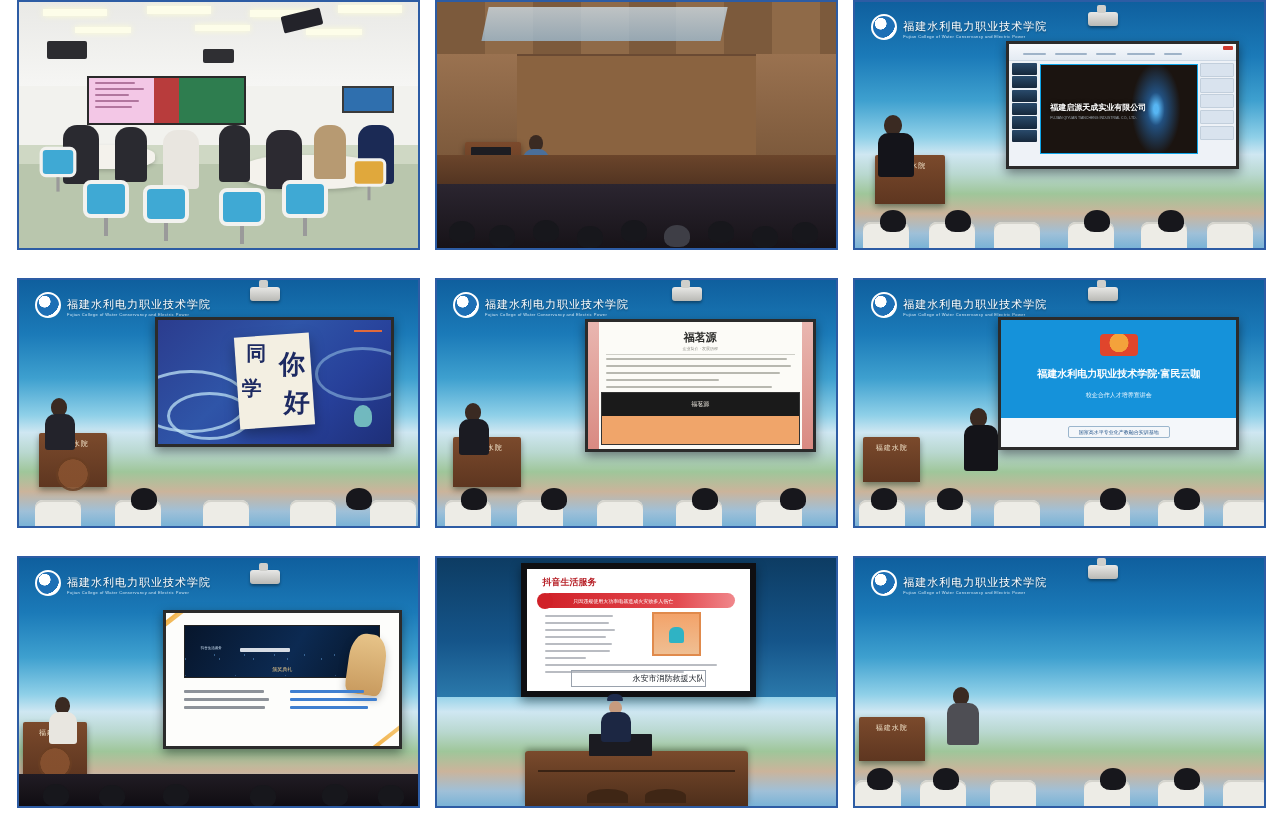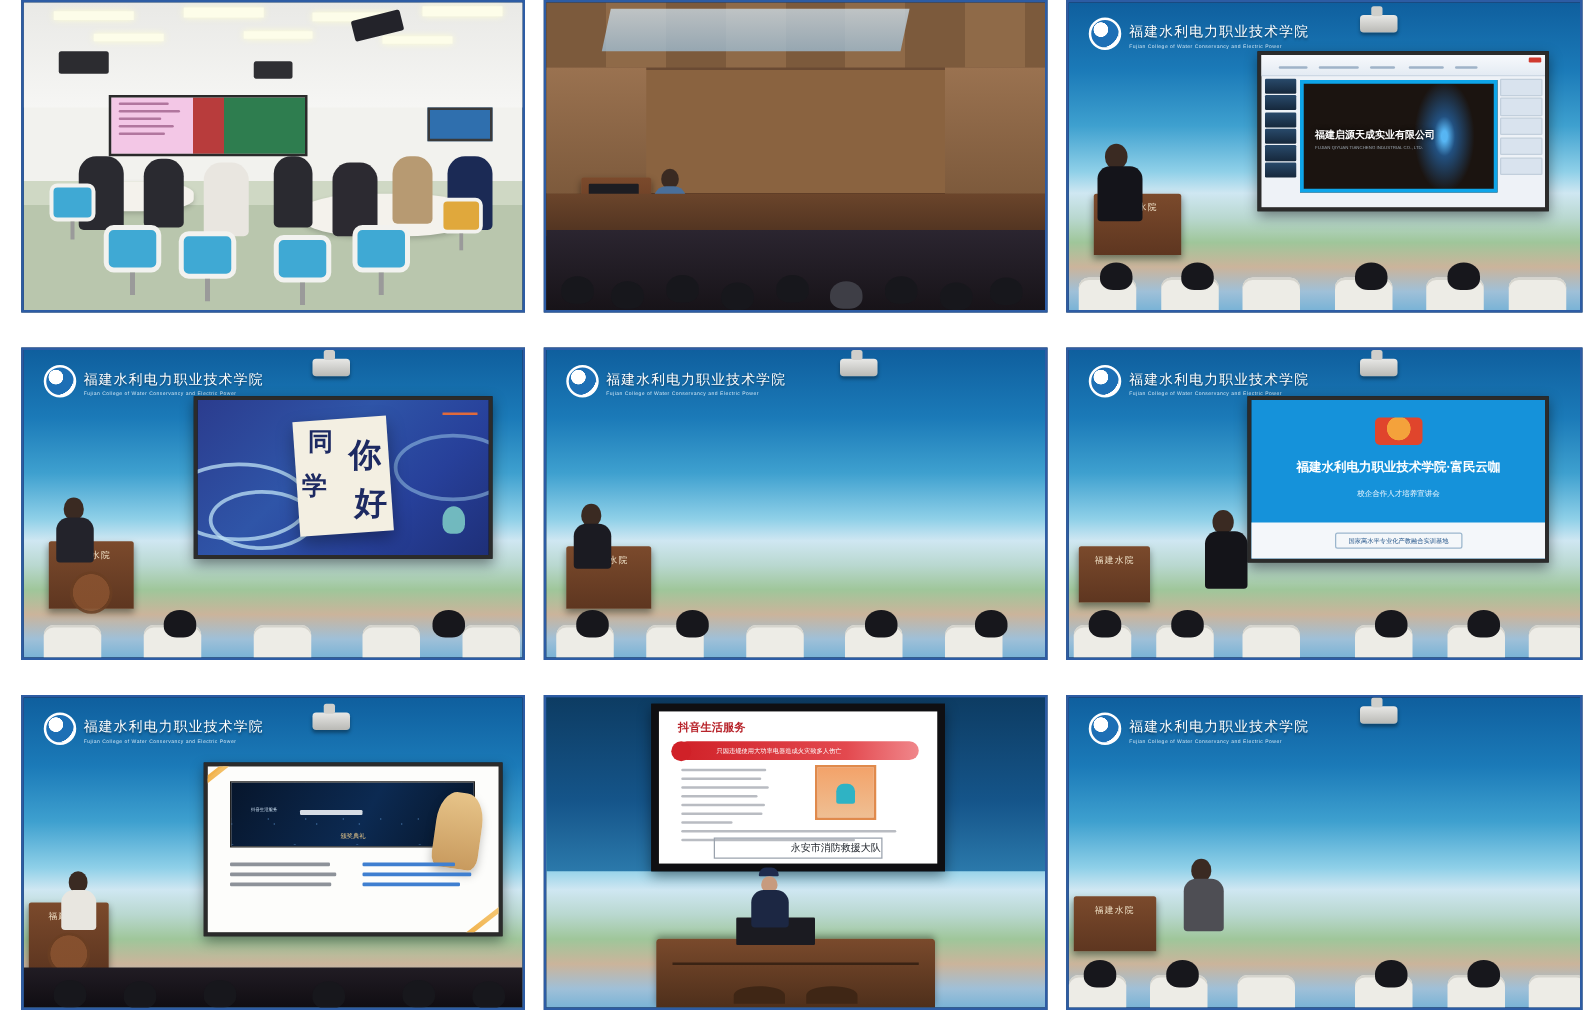--- a/index.html
+++ b/index.html
@@ -81,21 +81,21 @@
   .c2-stage{position:absolute;left:0;right:0;top:62%;height:14%;background:linear-gradient(#6b452b,#4f3220);}
 
   .ppt-chrome{position:absolute;inset:0;background:#eef2f7;}
   .ppt-ribbon{position:absolute;left:0;right:0;top:0;height:13%;background:linear-gradient(#f7f9fc,#e4ebf3);border-bottom:1px solid #cdd8e4;}
   .ppt-ribbon .dotred{position:absolute;right:3px;top:2px;width:10px;height:4px;background:#d03a2f;border-radius:1px;}
   .ppt-ribbon i{position:absolute;top:55%;height:2px;background:#9fb3c8;border-radius:1px;}
   .ppt-left{position:absolute;left:1%;top:15%;width:11%;bottom:8%;}
   .ppt-left b{display:block;height:13%;margin-bottom:5%;background:linear-gradient(#294a6b,#16283c);border-radius:1px;}
   .ppt-right{position:absolute;right:1%;top:15%;width:15%;bottom:8%;}
   .ppt-right b{display:block;height:15%;margin-bottom:5%;background:#d9e3ee;border:1px solid #c2cfdc;box-sizing:border-box;border-radius:1px;}
-  .ppt-stage{position:absolute;left:13.5%;right:17%;top:16%;bottom:10%;background:#1b1410;border:3px solid #0ea5e9;box-sizing:border-box;overflow:hidden;}
+  .ppt-stage{position:absolute;left:13.5%;right:17%;top:16%;bottom:10%;background:#1b1410;border:1px solid #0ea5e9;box-sizing:border-box;overflow:hidden;}
   .ppt-beam{position:absolute;right:8%;top:-10%;width:36%;height:120%;
     background:radial-gradient(ellipse at 50% 50%, rgba(90,190,255,.95) 0 6%, rgba(40,130,220,.55) 22%, rgba(10,60,130,0) 62%);}
 
   .fire-slide{position:absolute;inset:0;background:#ffffff;}
   .fire-head{position:absolute;left:7%;top:6%;color:#b8242b;font-weight:bold;}
   .fire-bar{position:absolute;left:7%;right:7%;top:20%;height:12%;background:linear-gradient(90deg,#d02128,#e3494f 70%,#f0878b);border-radius:9px;}
   .fire-bar:before{content:"";position:absolute;left:-3%;top:50%;transform:translateY(-50%);width:16px;height:16px;border-radius:50%;background:#d02128;}
   .fire-bar span{position:absolute;left:16%;top:50%;transform:translateY(-50%);color:#fff;white-space:nowrap;}
   .fire-txt{position:absolute;left:8%;top:38%;width:32%;}
   .fire-txt i{display:block;height:2px;background:#b9bcc2;margin-bottom:5px;border-radius:1px;}
@@ -376,20 +376,42 @@
         <div class="backdrop"></div>
         <div class="logo-bar">
           <div class="logo-circle"></div>
           <div>
             <span class="logo-text">福建水利电力职业技术学院</span>
             <span class="logo-sub">Fujian College of Water Conservancy and Electric Power</span>
           </div>
         </div>
         <div class="projector" style="left:59%;top:3%"></div>
 
+        <div class="screen" style="left:37%;top:16%;right:5%;bottom:30%">
+          <div class="tea-slide">
+            <div class="tea-edge" style="left:0"></div>
+            <div class="tea-edge" style="right:0"></div>
+            <div class="tea-title" style="font-size:11px">福茗源</div>
+            <div style="position:absolute;left:0;right:0;top:19%;text-align:center;color:#8a8a82;font-size:4px">企业简介 · 发展历程</div>
+            <div class="tea-rule" style="top:25%"></div>
+            <div class="tea-lines">
+              <i style="width:96%"></i>
+                <i style="width:98%"></i>
+                <i style="width:92%"></i>
+                <i style="width:60%"></i>
+              <i style="width:88%"></i>
+                <i style="width:94%"></i>
+                <i style="width:90%"></i>
+                <i style="width:72%"></i>
+            </div>
+            <div class="tea-photo">
+              <span style="font-size:6px">福茗源</span>
+            </div>
+          </div>
+        </div>
 
         <div class="podium" style="left:4%;top:64%;width:17%;height:20%">
           <div class="plate">福建水院</div>
         </div>
         <div class="speaker" style="left:7%;top:50%">
           <div class="head" style="width:16px;height:18px"></div>
             <div class="body" style="width:30px;height:36px;background:#1b1b22"></div>
         </div>
         <div class="audience">
           <div class="seat" style="left:2%"></div>

